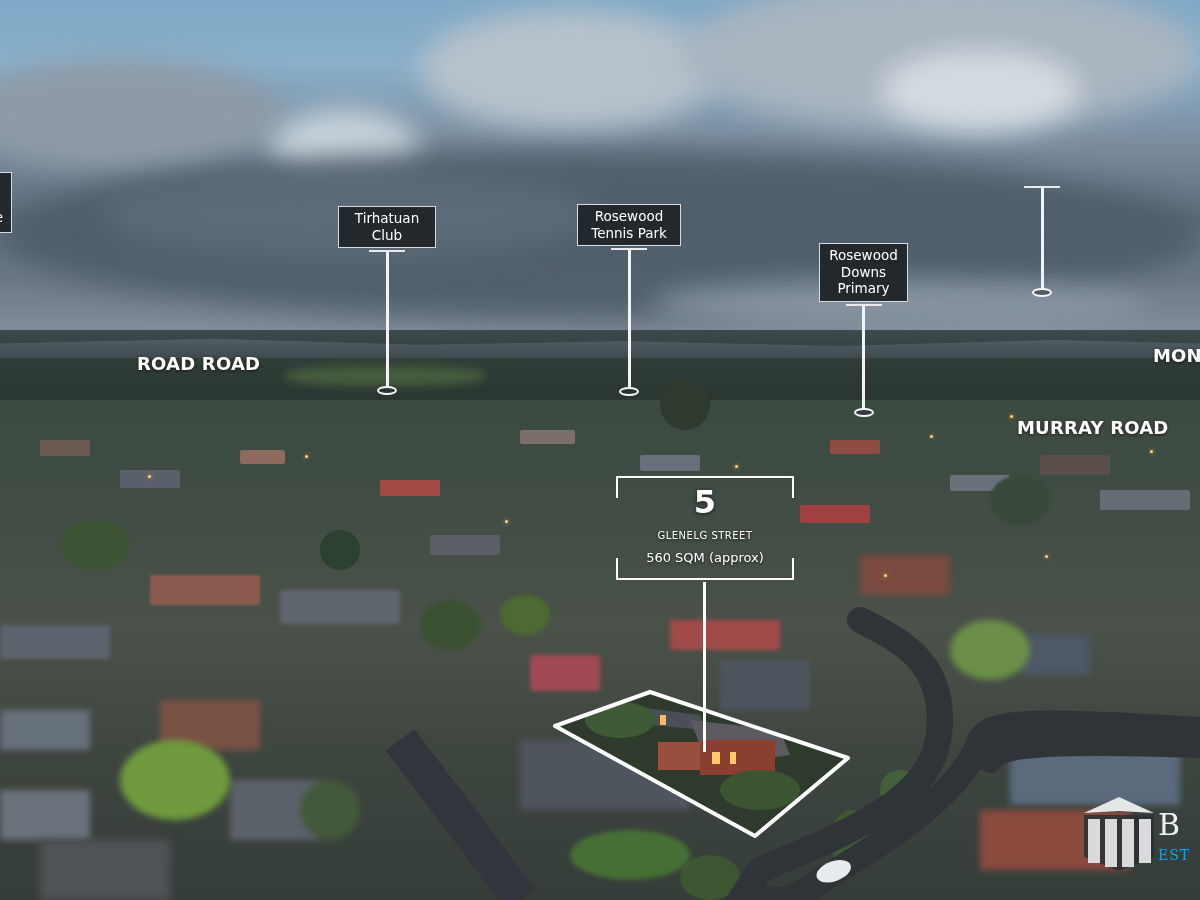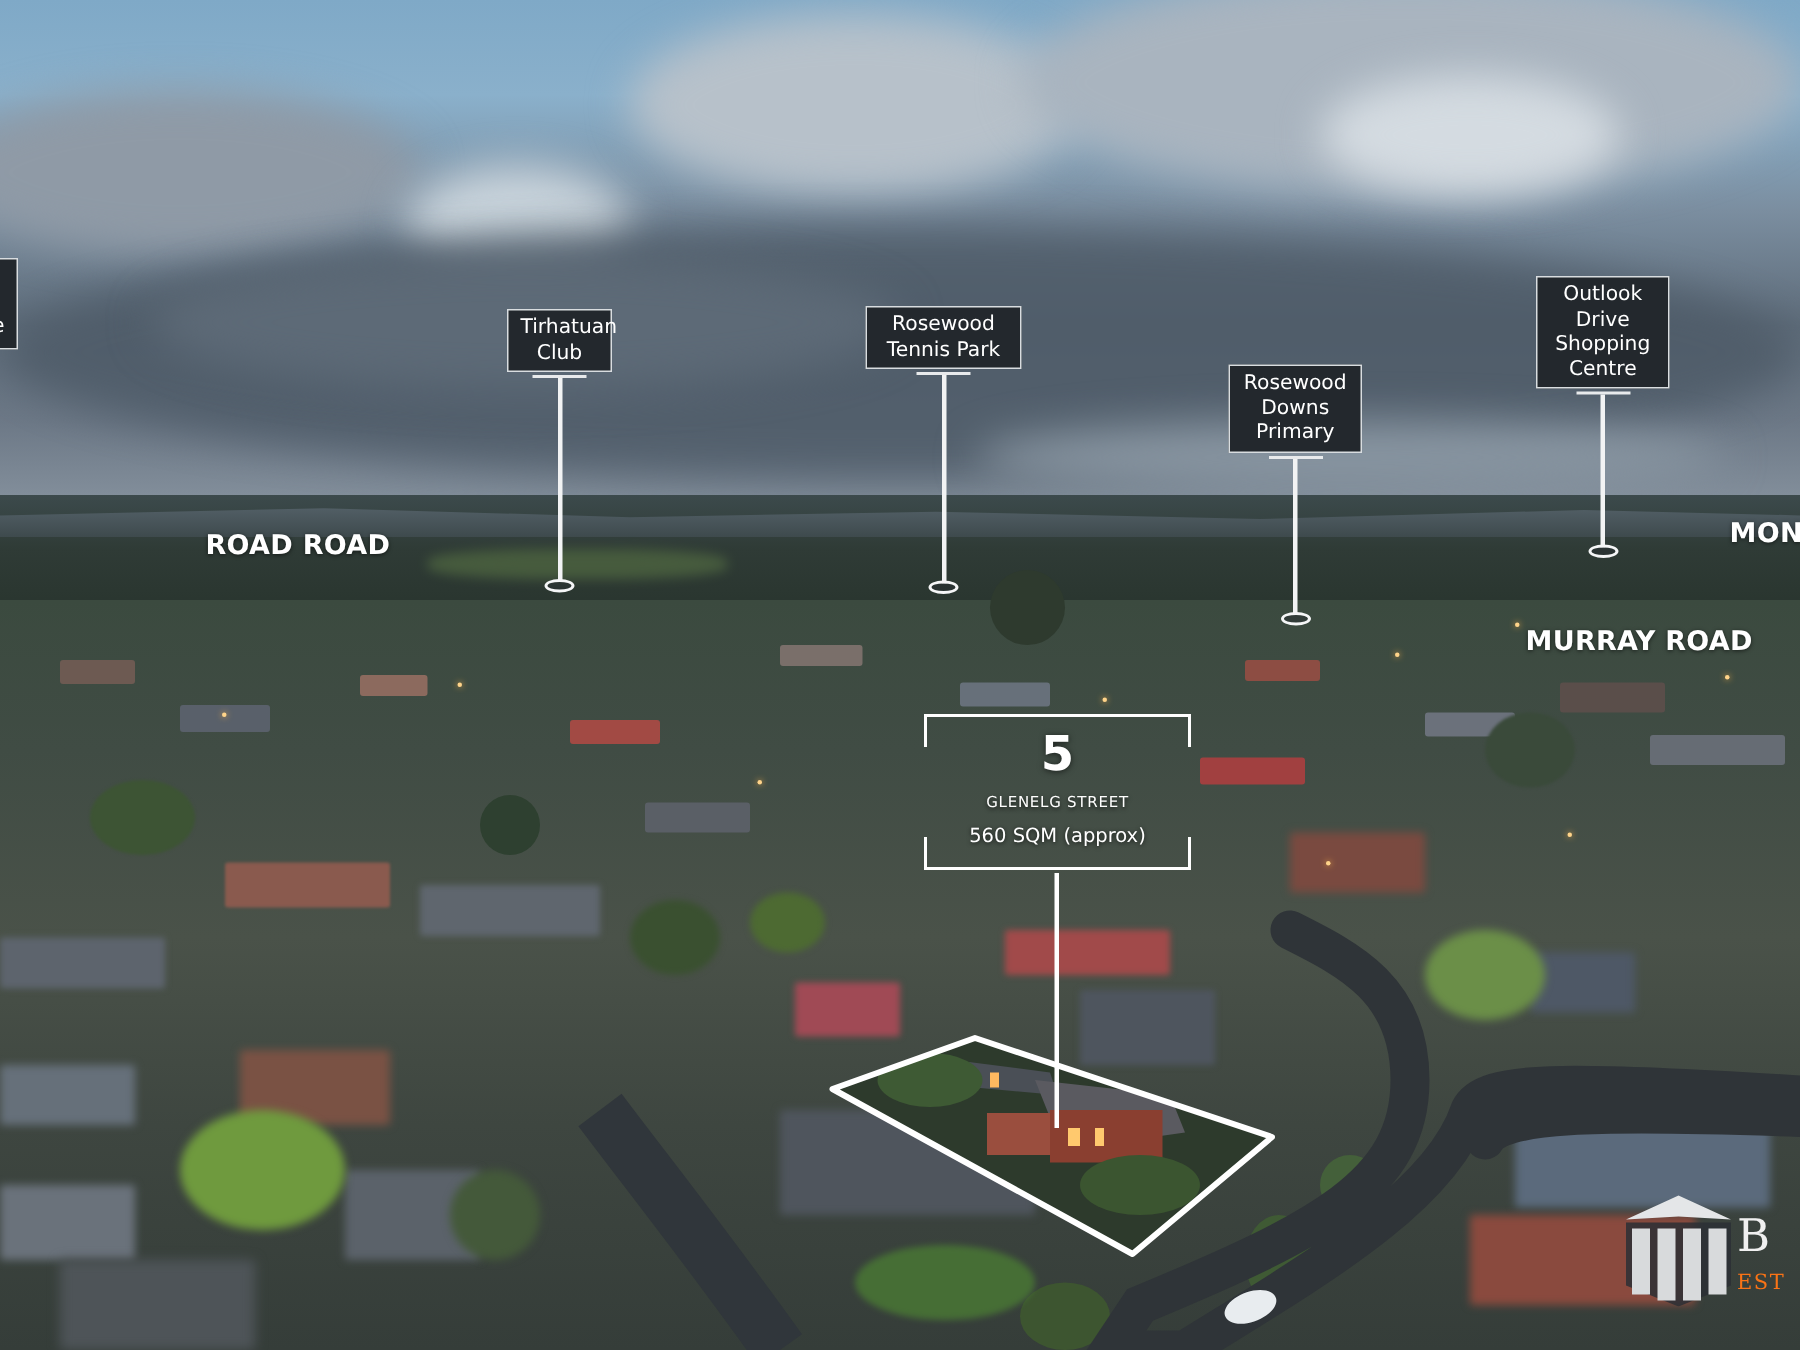--- a/index.html
+++ b/index.html
@@ -43,21 +43,21 @@
   .address .frame-top { top:0; border-bottom:none; }
   .address .frame-bottom { bottom:0; border-top:none; }
   .addr-num { position:absolute; left:0; top:8px; width:178px; text-align:center; color:#fff; font-weight:bold; font-size:32px; line-height:36px; text-shadow:0 1px 4px rgba(0,0,0,.6); }
   .addr-street { position:absolute; left:0; top:54px; width:178px; text-align:center; color:#fff; font-size:10px; letter-spacing:.5px; text-shadow:0 1px 3px rgba(0,0,0,.7); }
   .addr-area { position:absolute; left:0; top:74px; width:178px; text-align:center; color:#fff; font-size:13px; text-shadow:0 1px 3px rgba(0,0,0,.7); }
   .addr-stem { position:absolute; left:703px; top:582px; width:3px; height:170px; background:#ffffff; }
 
   
   .logo { position:absolute; left:1082px; top:795px; width:118px; height:80px; }
   .logo-letter { position:absolute; left:76px; top:12px; color:#f0f0f0; font-family:"DejaVu Serif", serif; font-size:30px; }
-  .logo-sub { position:absolute; left:76px; top:52px; color:#f97316; font-family:"DejaVu Serif", serif; font-size:14px; letter-spacing:1px; }
+  .logo-sub { position:absolute; left:76px; top:52px; color:#0ea5e9; font-family:"DejaVu Serif", serif; font-size:14px; letter-spacing:1px; }
 </style>
 </head>
 <body>
 
 <div class="scene">
 
   <div class="sky">
     <div class="cloud" style="left:-40px;top:60px;width:320px;height:110px;background:#8f9aa6;"></div>
     <div class="cloud" style="left:270px;top:110px;width:150px;height:80px;background:#c9d4dc;"></div>
     <div class="cloud" style="left:420px;top:10px;width:300px;height:120px;background:#b7c1ca;"></div>
@@ -155,21 +155,21 @@
     <polygon points="555,726 650,692 848,758 755,836" fill="none" stroke="#ffffff" stroke-width="4" stroke-linejoin="round"></polygon>
   </svg>
 
   <div class="poi" style="left:-30px;top:172px;">
     <div class="poi-box" style="width:42px;height:61px;padding-top:36px;text-align:right;">
       <span>e</span>
     </div>
   </div>
 
   <div class="poi" style="left:338px;top:206px;">
-    <div class="poi-box" style="width:70px;">
+    <div class="poi-box" style="width:98px;">
       <div>Tirhatuan</div>
       <div>Club</div>
     </div>
     <div class="poi-bar"></div>
     <div class="poi-stem" style="height:136px;"></div>
     <div class="poi-ring"></div>
   </div>
 
   <div class="poi" style="left:577px;top:204px;">
     <div class="poi-box" style="width:104px;">
@@ -186,26 +186,20 @@
       <div>Rosewood</div>
       <div>Downs</div>
       <div>Primary</div>
     </div>
     <div class="poi-bar"></div>
     <div class="poi-stem" style="height:104px;"></div>
     <div class="poi-ring"></div>
   </div>
 
   <div class="poi" style="left:1024px;top:184px;">
-    <div class="poi-box" style="width:89px;">
-      <div>Outlook</div>
-      <div>Drive</div>
-      <div>Shopping</div>
-      <div>Centre</div>
-    </div>
     <div class="poi-bar"></div>
     <div class="poi-stem" style="height:102px;"></div>
     <div class="poi-ring"></div>
   </div>
 
   <div class="road-label" style="left:137px;top:353px;">ROAD ROAD</div>
   <div class="road-label" style="left:1017px;top:417px;">MURRAY ROAD</div>
   <div class="road-label" style="left:1153px;top:345px;">MON</div>
 
   <div class="address">

